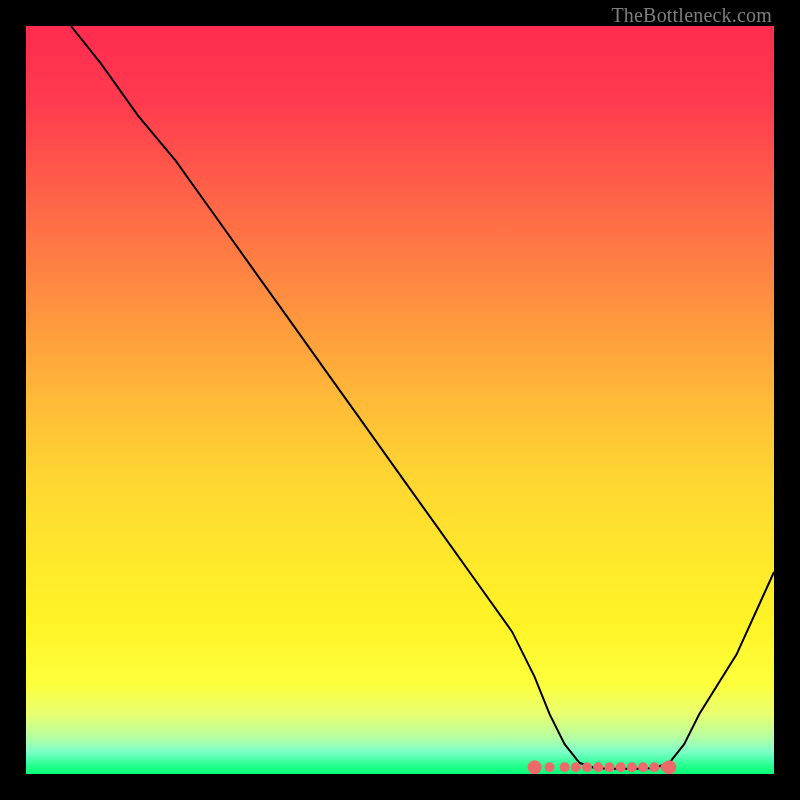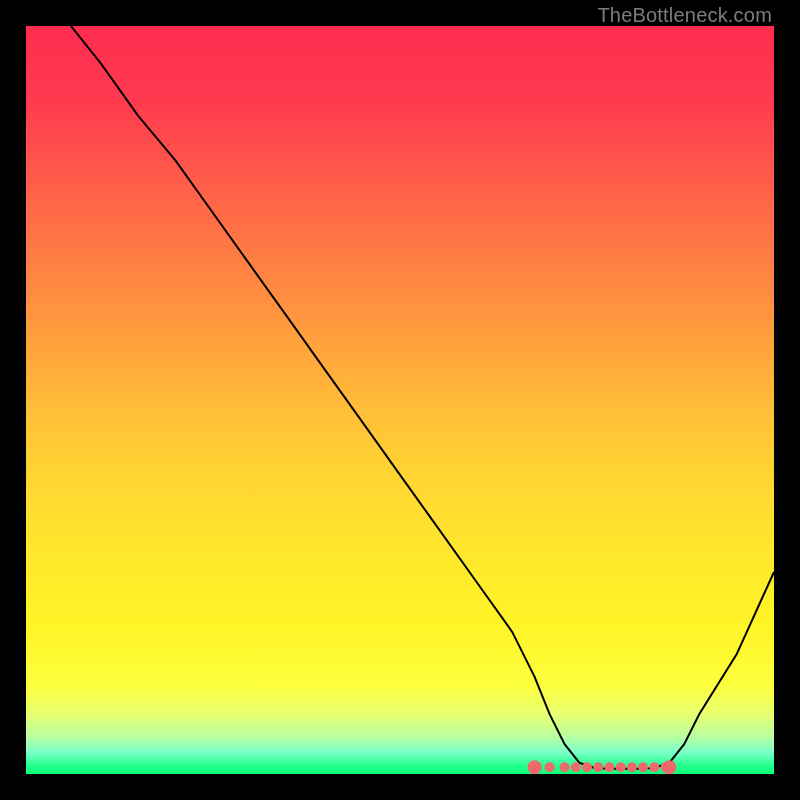--- a/index.html
+++ b/index.html
@@ -42,20 +42,21 @@
     inset: 0;
   }
   .attribution {
     position: absolute;
     top: 4px;
     right: 28px;
     color: #7d7d7d;
     font-size: 20px;
     font-weight: 500;
     letter-spacing: 0.2px;
+    font-family: Liberation Serif, serif;
   }
 </style>
 </head>
 <body>
 
 <div class="attribution">TheBottleneck.com</div>
 
 <div class="chart-area">
   <div class="gradient-bg"></div>
   <svg class="curve" viewBox="0 0 748 748" preserveAspectRatio="none">

